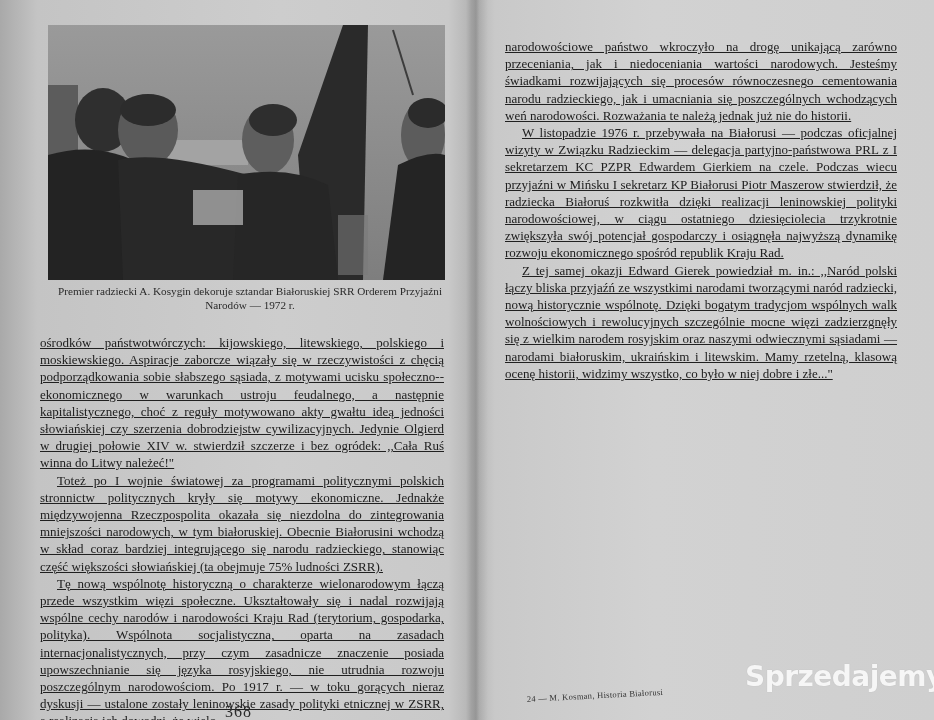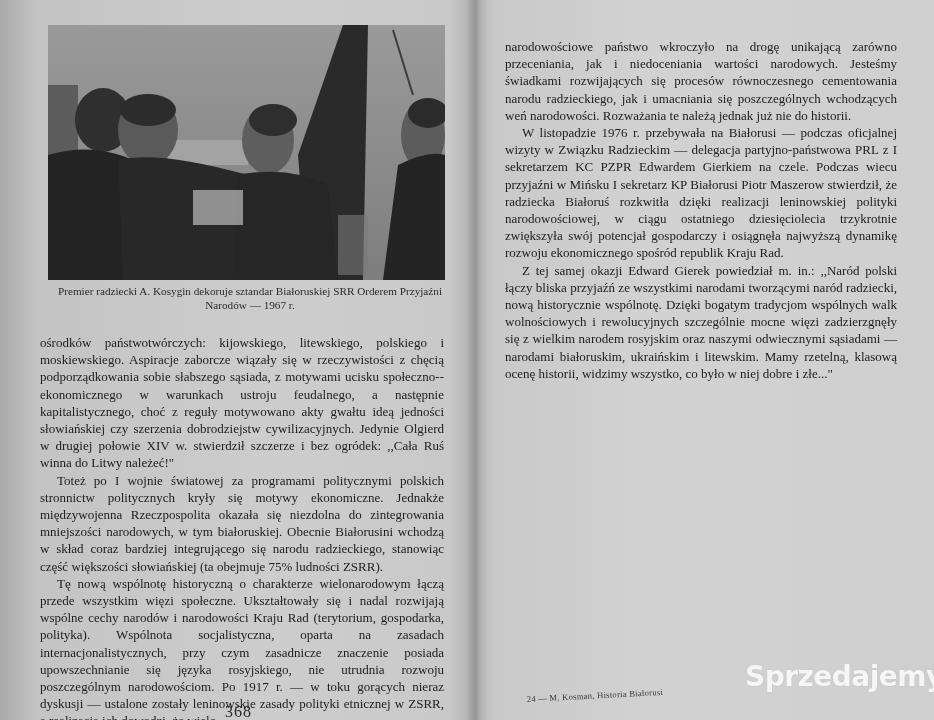--- a/index.html
+++ b/index.html
@@ -24,20 +24,21 @@
     background:#8d8d8d; overflow:hidden;
   }
   .photo svg { width:100%; height:100%; display:block; }
   .caption {
     position:absolute; left:40px; top:285px; width:420px;
     font-size:11.2px; line-height:13.5px; text-align:center; color:#2a2a2a;
   }
   .body-text {
     position:absolute; font-size:13px; line-height:17.2px; text-align:justify;
     color:#202020;
+    text-decoration:underline;
   }
   .left-text { left:40px; top:334px; width:404px; }
   .right-text { left:505px; top:38px; width:392px; }
   .body-text p { margin:0; }
   .body-text p.indent { text-indent:17px; }
   .page-number {
     position:absolute; left:225px; top:703px; font-size:16px; letter-spacing:1px; color:#2a2a2a;
   }
   .signature {
     position:absolute; left:527px; top:694px; font-size:8.5px; color:#333;
@@ -82,21 +83,21 @@
         <ellipse cx="225" cy="95" rx="24" ry="16" fill="#2e2e2e"></ellipse>
         <path d="M190 150 Q240 140 280 160 L290 255 L185 255 Z" fill="#262626"></path>
         <rect x="145" y="165" width="50" height="35" fill="#bcbcbc" opacity="0.7"></rect>
         <ellipse cx="375" cy="110" rx="22" ry="34" fill="#5c5c5c"></ellipse>
         <ellipse cx="380" cy="88" rx="20" ry="15" fill="#2b2b2b"></ellipse>
         <path d="M350 140 Q380 125 397 130 L397 255 L335 255 Z" fill="#242424"></path>
         <rect x="290" y="190" width="30" height="60" fill="#7a7a7a" opacity="0.6"></rect>
       </svg>
     </div>
 
-    <div class="caption">Premier radziecki A. Kosygin dekoruje sztandar Białoruskiej SRR Orderem Przyjaźni Narodów — 1967 r.</div>
+    <div class="caption">Premier radziecki A. Kosygin dekoruje sztandar Białoruskiej SRR Orderem Przyjaźni Narodów — 1972 r.</div>
 
     <div class="body-text left-text">
       <p>ośrodków państwotwórczych: kijowskiego, litewskiego, polskiego i moskiewskiego. Aspiracje zaborcze wiązały się w rzeczywistości z chęcią podporządkowania sobie słabszego sąsiada, z motywami ucisku społeczno--ekonomicznego w warunkach ustroju feudalnego, a następnie kapitalistycznego, choć z reguły motywowano akty gwałtu ideą jedności słowiańskiej czy szerzenia dobrodziejstw cywilizacyjnych. Jedynie Olgierd w drugiej połowie XIV w. stwierdził szczerze i bez ogródek: ,,Cała Ruś winna do Litwy należeć!"</p>
       <p class="indent">Toteż po I wojnie światowej za programami politycznymi polskich stronnictw politycznych kryły się motywy ekonomiczne. Jednakże międzywojenna Rzeczpospolita okazała się niezdolna do zintegrowania mniejszości narodowych, w tym białoruskiej. Obecnie Białorusini wchodzą w skład coraz bardziej integrującego się narodu radzieckiego, stanowiąc część większości słowiańskiej (ta obejmuje 75% ludności ZSRR).</p>
       <p class="indent">Tę nową wspólnotę historyczną o charakterze wielonarodowym łączą przede wszystkim więzi społeczne. Ukształtowały się i nadal rozwijają wspólne cechy narodów i narodowości Kraju Rad (terytorium, gospodarka, polityka). Wspólnota socjalistyczna, oparta na zasadach internacjonalistycznych, przy czym zasadnicze znaczenie posiada upowszechnianie się języka rosyjskiego, nie utrudnia rozwoju poszczególnym narodowościom. Po 1917 r. — w toku gorących nieraz dyskusji — ustalone zostały leninowskie zasady polityki etnicznej w ZSRR, a realizacja ich dowodzi, że wielo-</p>
     </div>
 
     <div class="page-number">368</div>
   </div>
 

